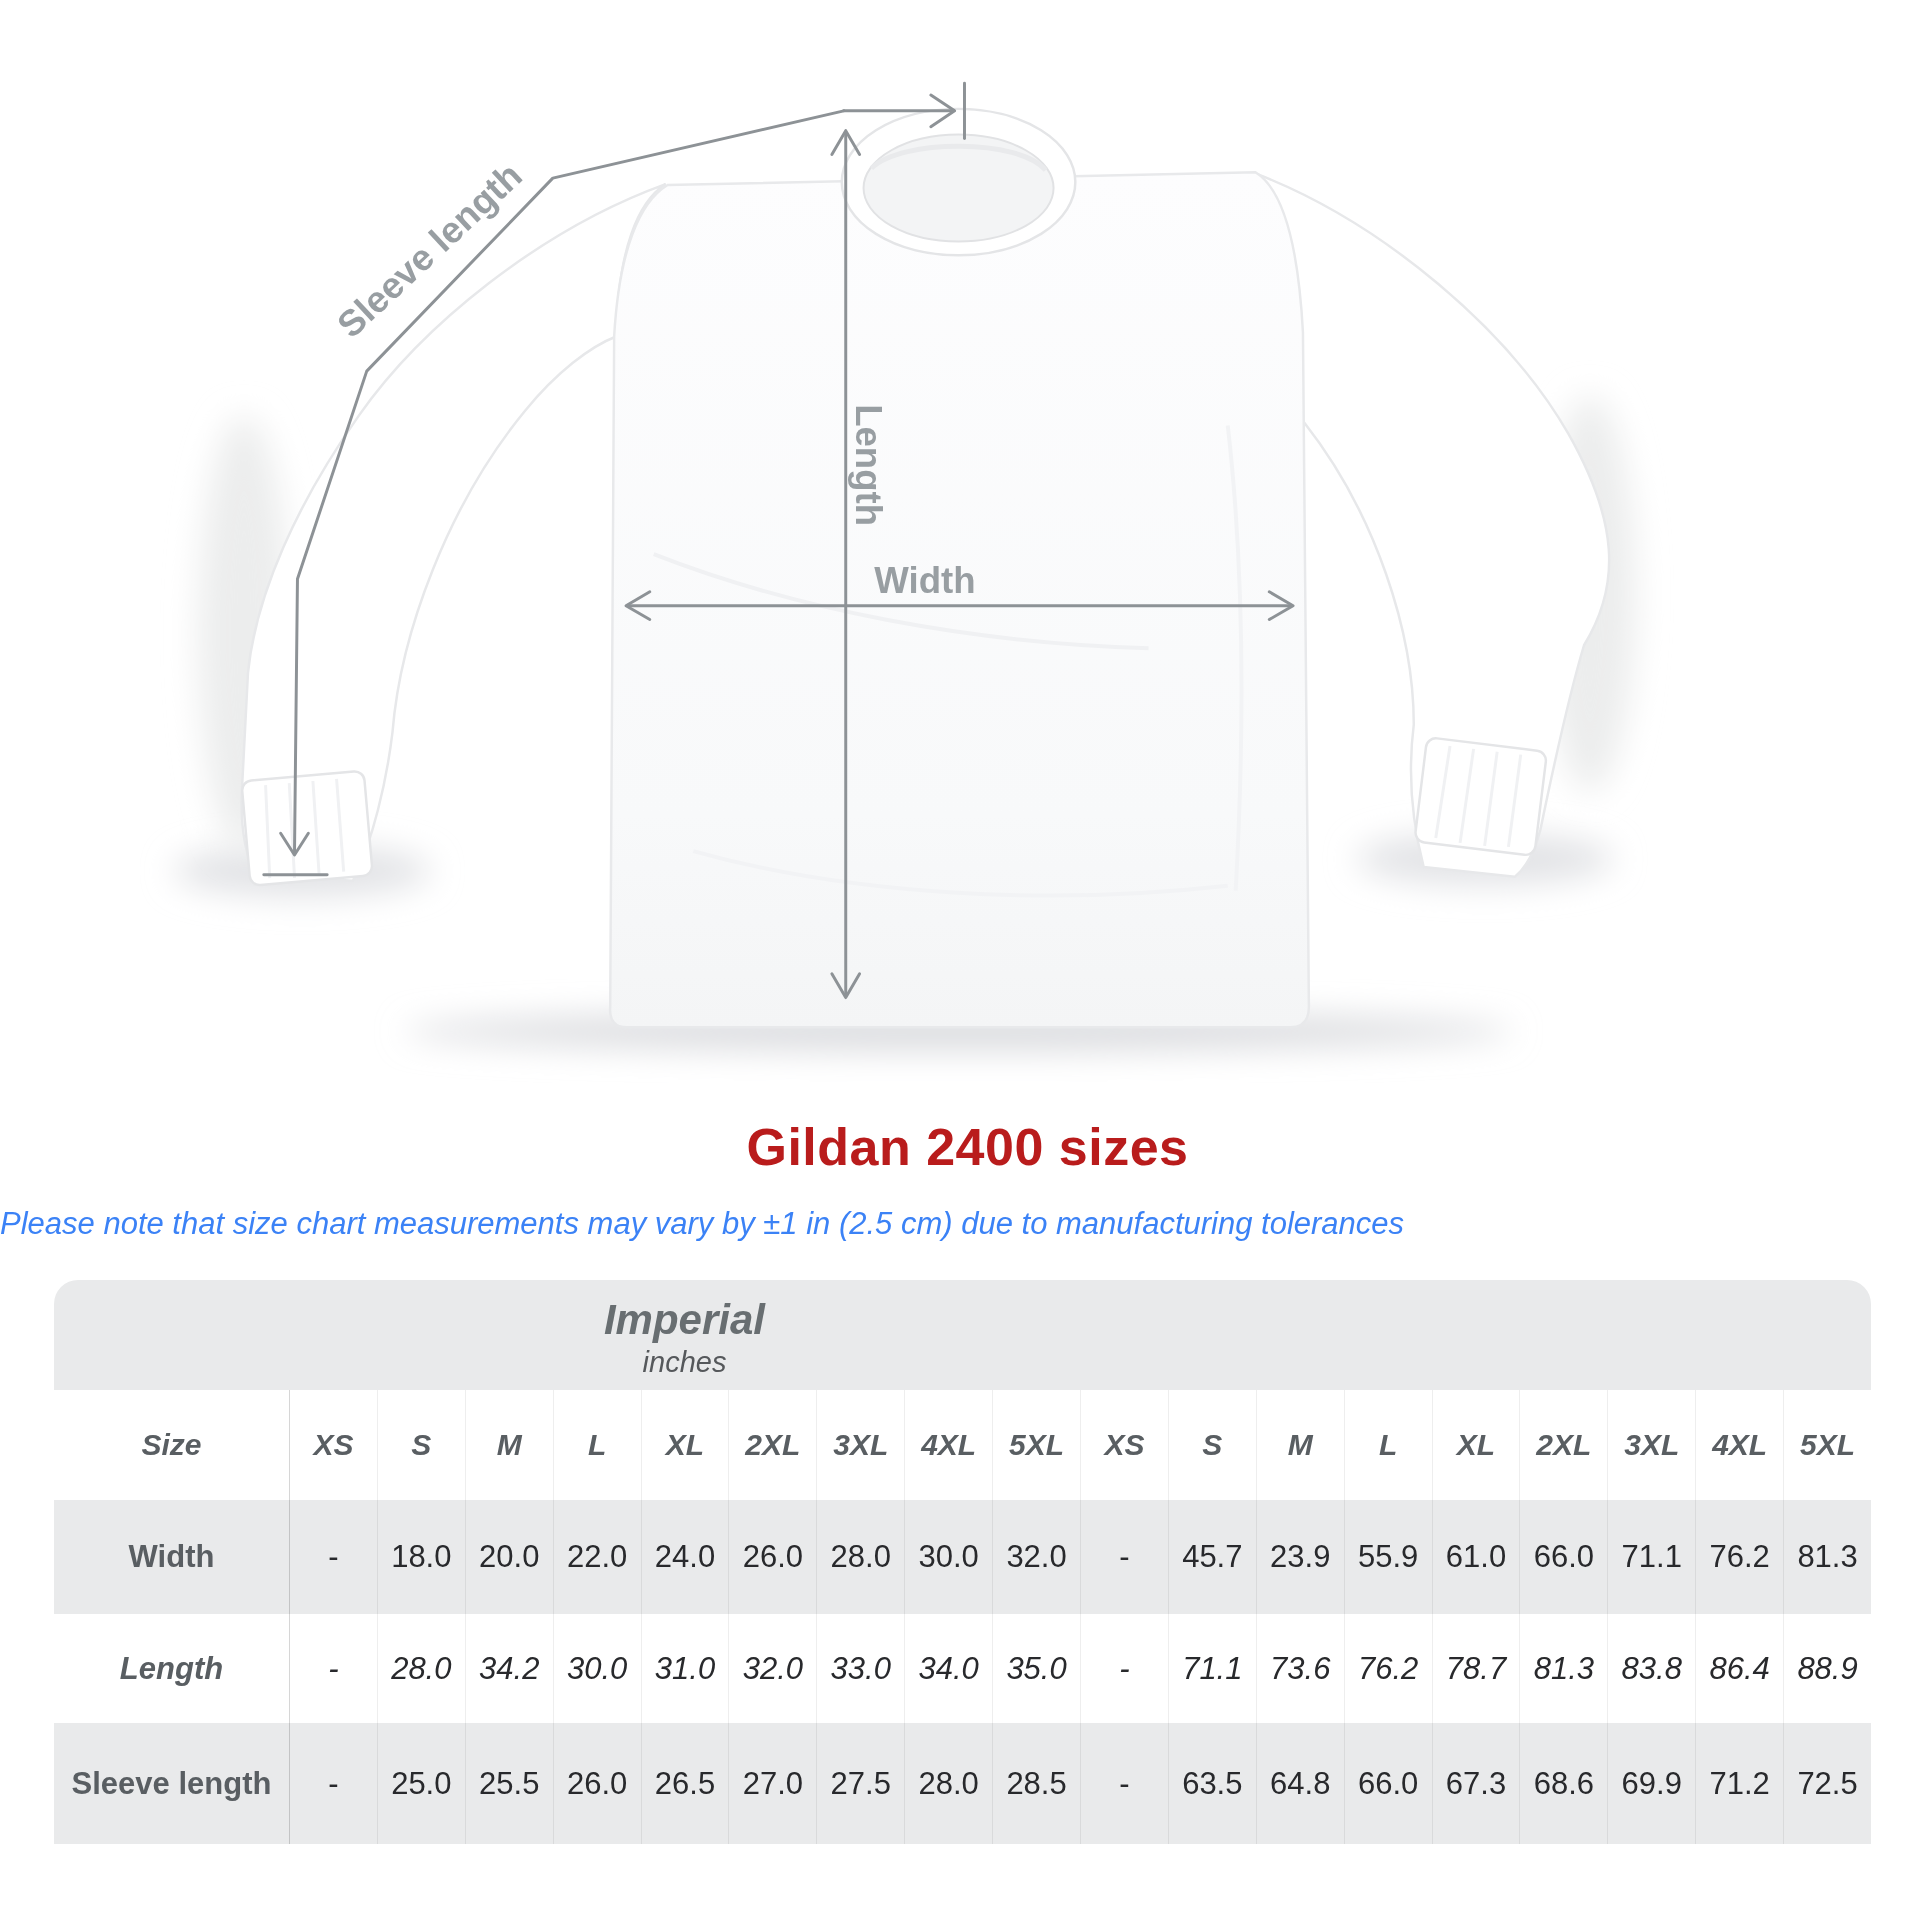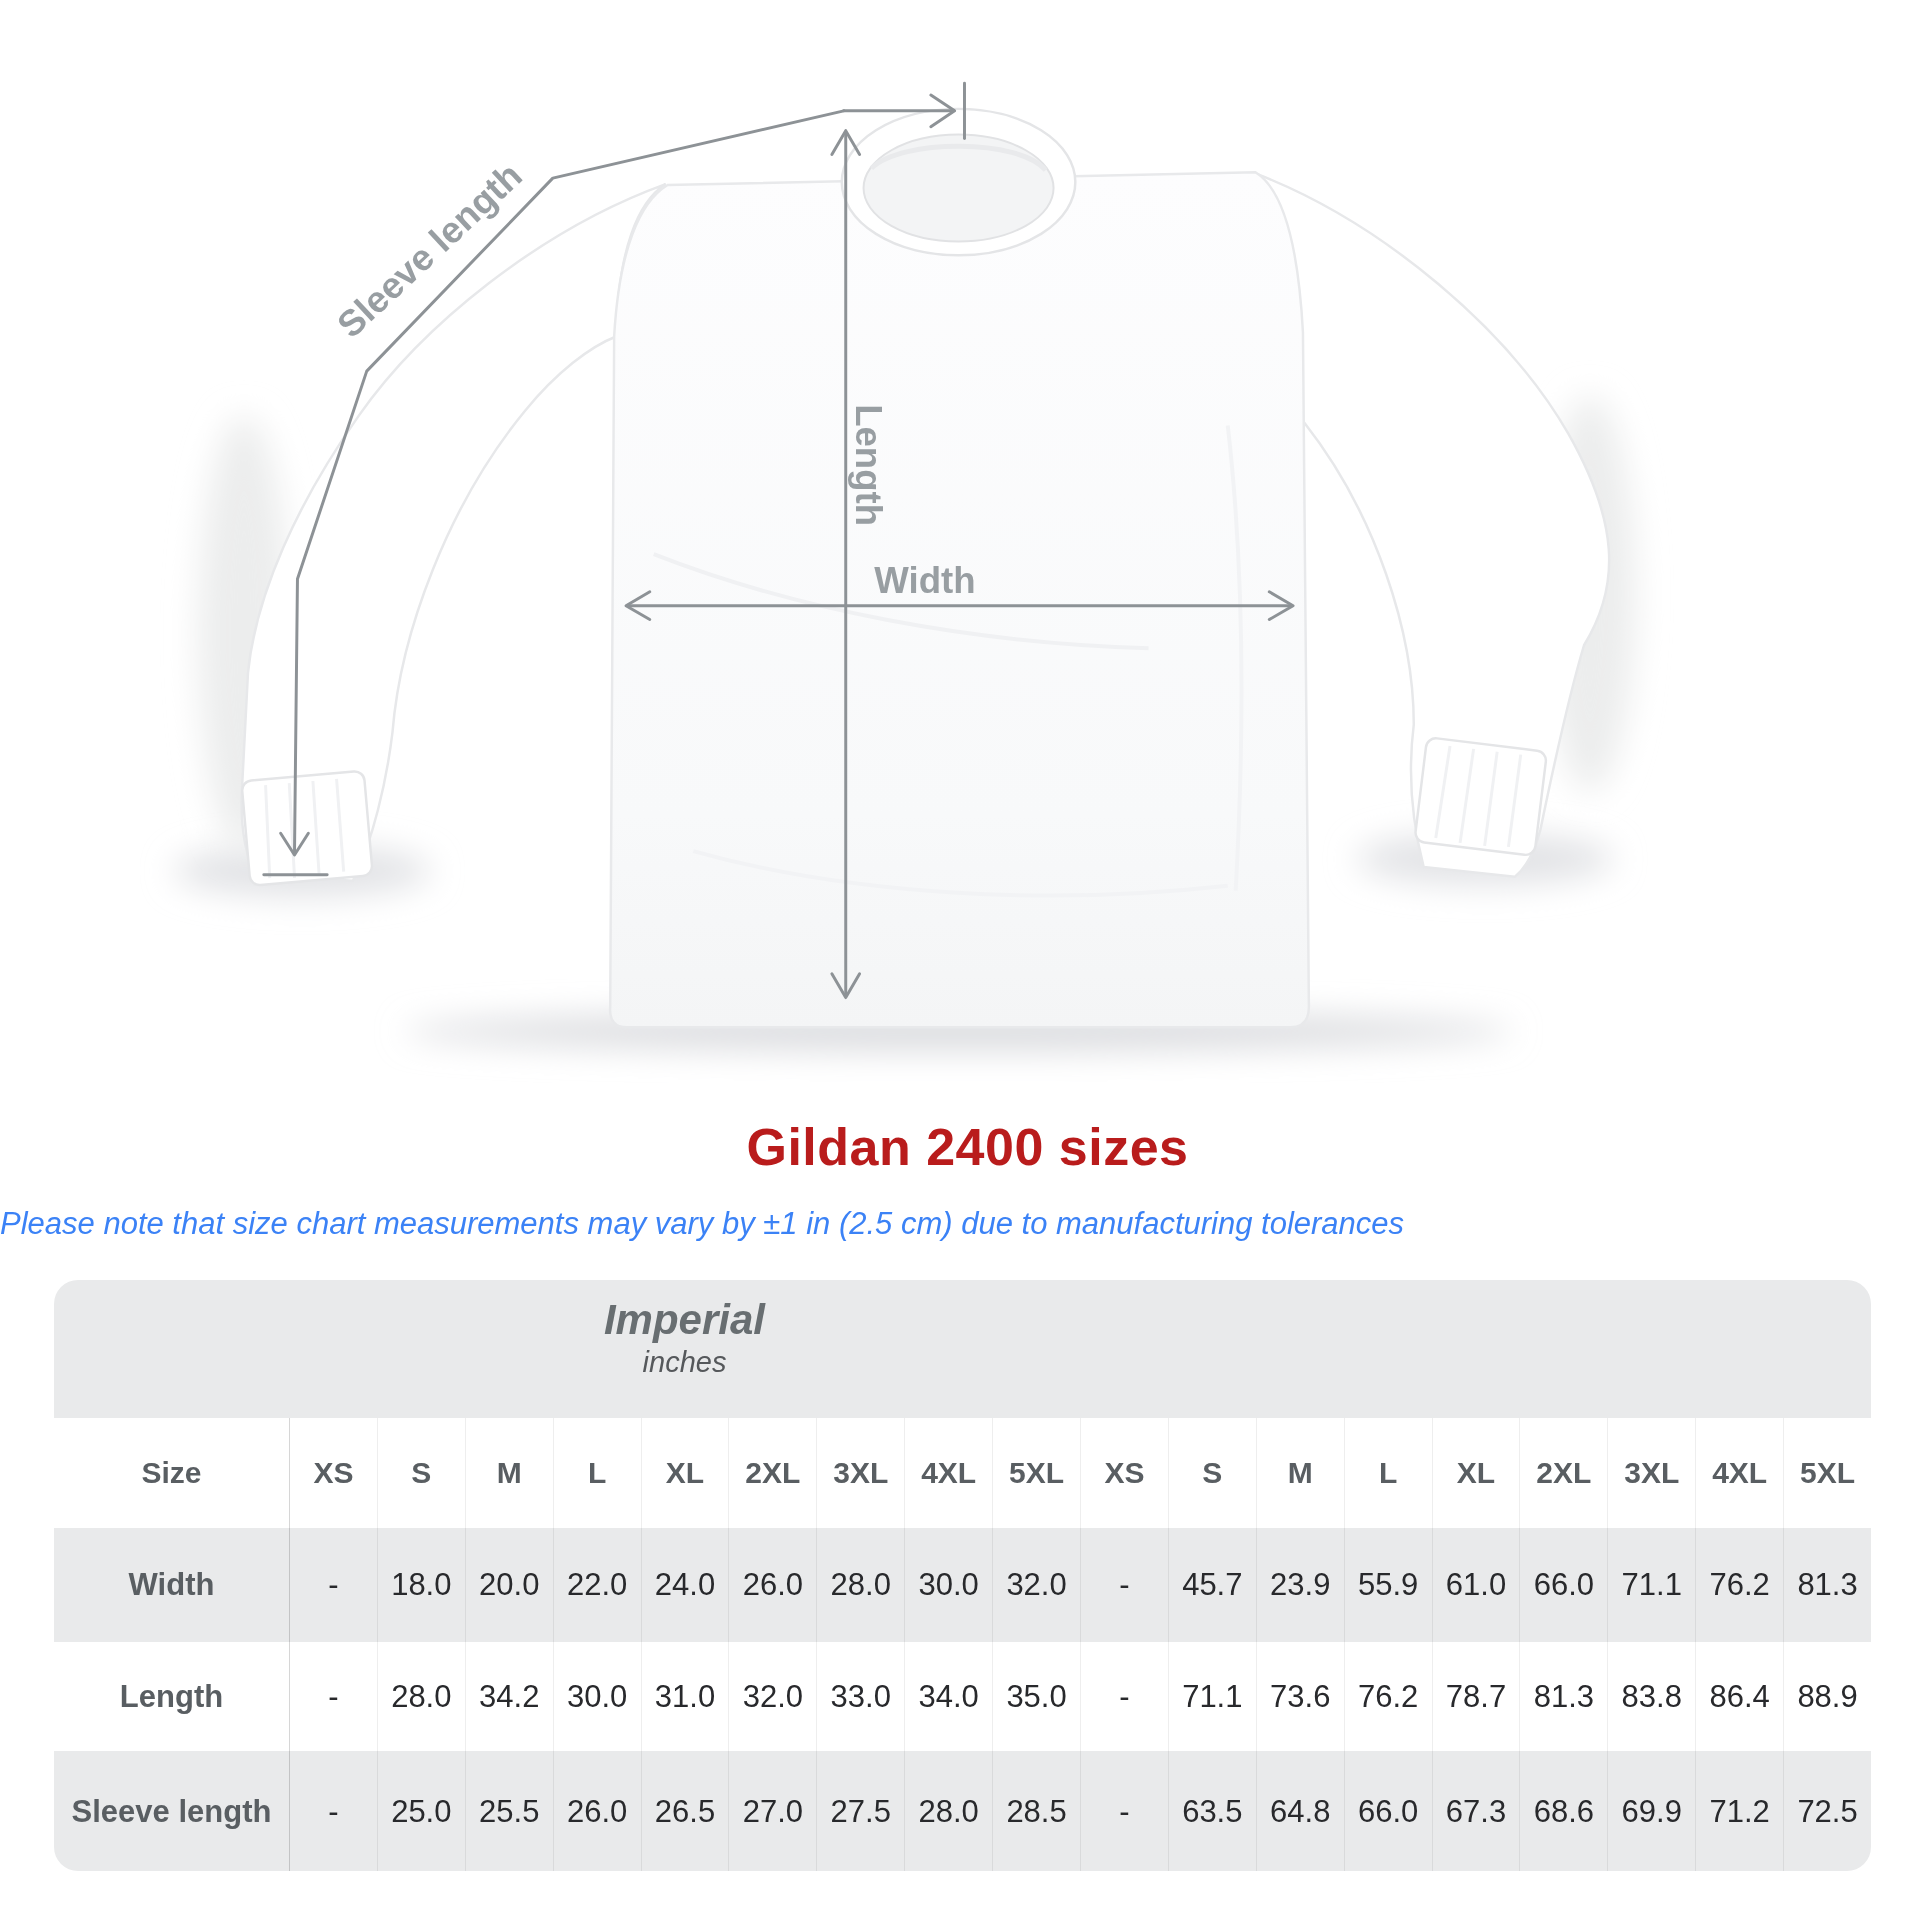--- a/index.html
+++ b/index.html
@@ -26,37 +26,37 @@
   }
 
   .size-table{
     position:absolute;left:54px;top:1280px;
     width:1817px;height:591px;
     border-radius:24px;overflow:hidden;
     background:#ffffff;
   }
   .band{
     display:grid;grid-template-columns:235px 1fr 1fr;
-    height:138px;background:#e9eaeb;
+    height:110px;background:#e9eaeb;
   }
   .band .group{
     display:flex;flex-direction:column;align-items:center;
     padding-top:16px;
   }
   .band .group .g-name{
     font-size:42px;font-weight:bold;font-style:italic;color:#686e71;
   }
   .band .group .g-unit{
     margin-top:2px;font-size:29px;font-style:italic;color:#55585b;
   }
   .trow{
     display:grid;grid-template-columns:235px repeat(18,1fr);
     align-items:stretch;
   }
-  .trow.white{background:#ffffff;}
+  .trow.white{background:#ffffff;font-style:italic;}
   .trow.grey{background:#e9eaeb;}
   .trow .c{
     display:flex;align-items:center;justify-content:center;
     border-left:1px solid rgba(0,0,0,0.065);
     font-size:31px;color:#28292c;
   }
   .trow .c.first{border-left:none;}
   .trow .c.strong-sep{border-left:1px solid rgba(0,0,0,0.16);}
   .trow .c.head{font-weight:bold;color:#595e62;font-size:30px;}
   .trow .c.rowlabel{font-weight:bold;color:#595e62;}

